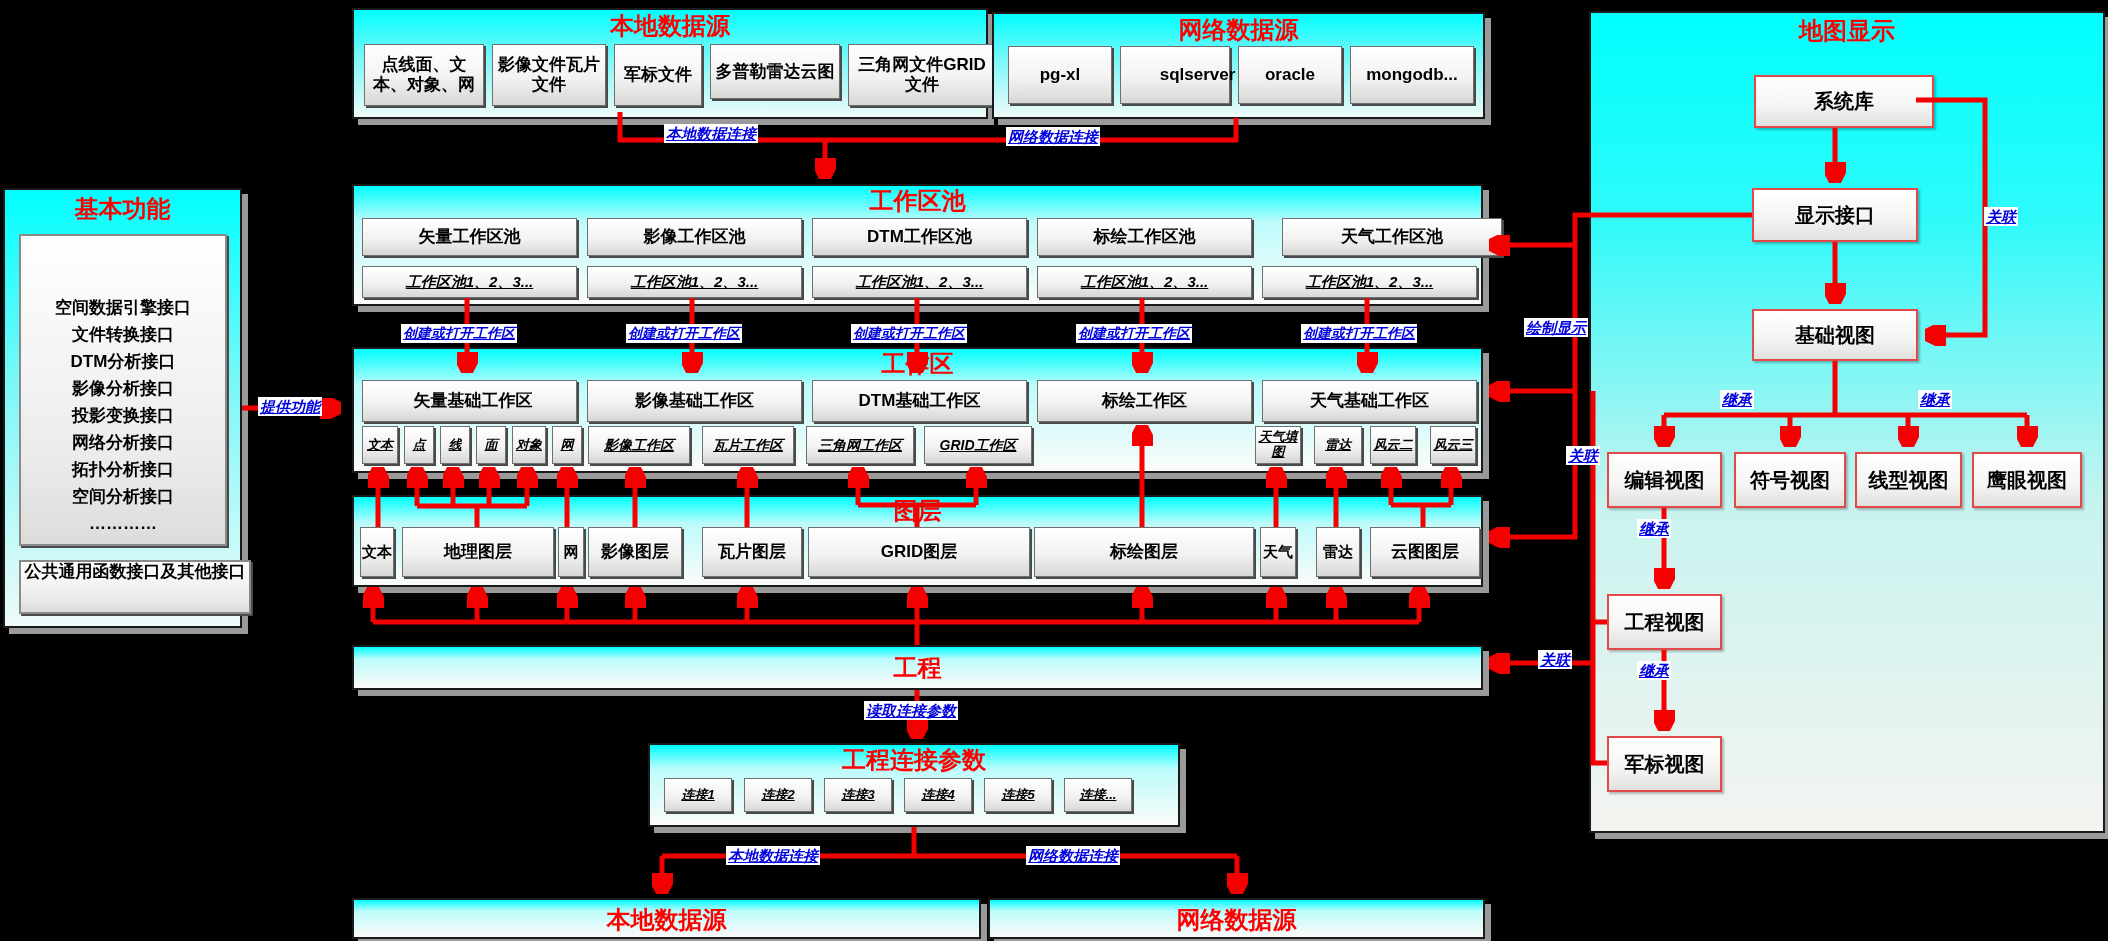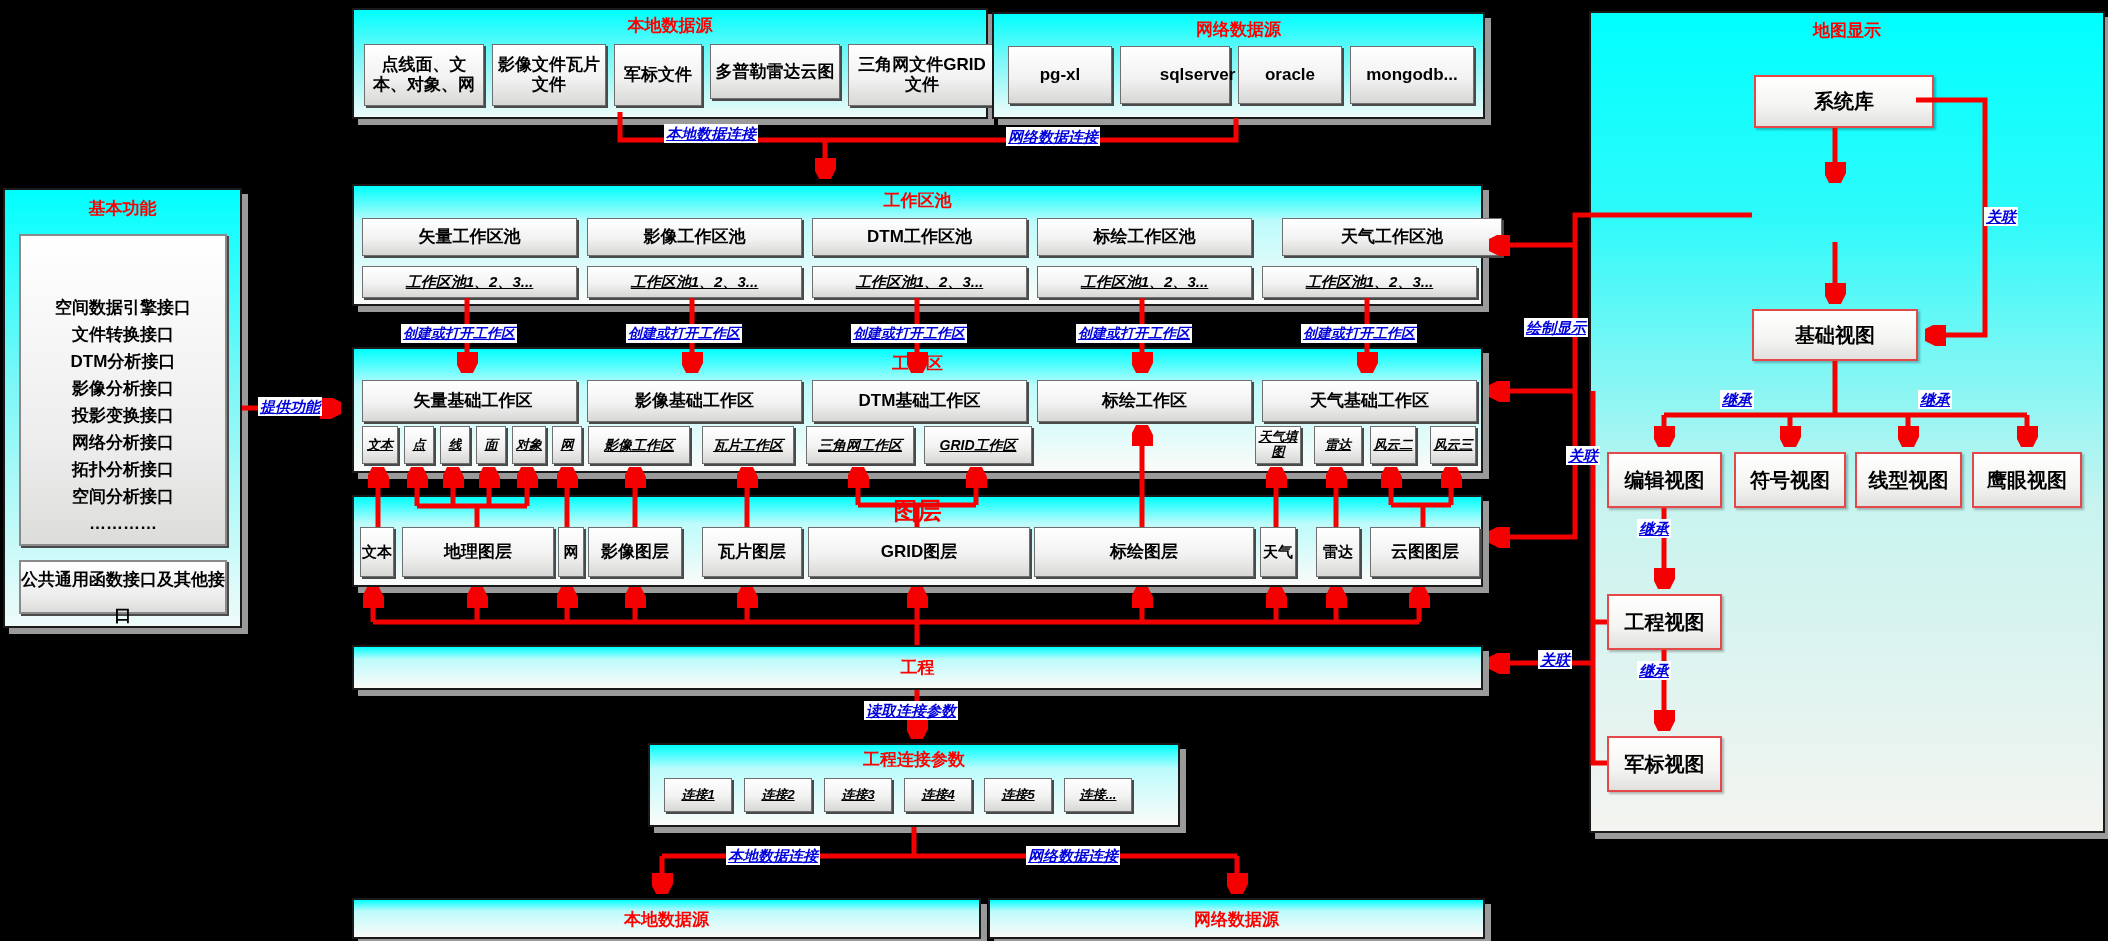--- a/index.html
+++ b/index.html
@@ -2,21 +2,21 @@
 <html><head>
 <meta charset="utf-8">
 <style>
   html,body{margin:0;padding:0;background:#000;}
   #canvas{position:relative;width:2108px;height:941px;background:#000;overflow:hidden;
           font-family:"Liberation Sans","DejaVu Sans",sans-serif;}
   .panel{position:absolute;background:linear-gradient(to bottom,#00ffff 0%,#7df7f7 45%,#eefbf9 100%);
          border:2px solid #1a1a1a;box-shadow:6px 6px 0 #9a9a9a;box-sizing:border-box;}
   .panel-white{background:linear-gradient(to bottom,#00ffff 0%,#bdfbfb 30%,#fbfbf9 100%);}
   .ptitle{position:absolute;left:0;right:0;text-align:center;color:#ff0000;font-weight:bold;
-          font-size:17px;line-height:26px;white-space:nowrap;}
+          font-size:24px;line-height:26px;white-space:nowrap;}
   .box{position:absolute;background:linear-gradient(to bottom,#ffffff 0%,#f2f2f2 55%,#d7d7d5 100%);
        border:1px solid #6f6f6f;box-shadow:2px 2px 0 #4a4a4a;box-sizing:border-box;
        display:flex;align-items:center;justify-content:center;text-align:center;
        color:#000;font-weight:bold;font-size:17px;line-height:1.15;padding:1px;}
   .it{font-style:italic;text-decoration:underline;}
   .sm{font-size:13px;}
   .mapbox{position:absolute;background:linear-gradient(to bottom,#ffffff 0%,#f4f4f2 60%,#e0e0de 100%);
           border:2px solid #e44848;box-shadow:2px 2px 2px rgba(0,0,0,.25);box-sizing:border-box;
           display:flex;align-items:center;justify-content:center;text-align:center;
           color:#000;font-size:20px;font-weight:bold;}
@@ -39,21 +39,21 @@
       <div>空间数据引擎接口</div>
       <div>文件转换接口</div>
       <div>DTM分析接口</div>
       <div>影像分析接口</div>
       <div>投影变换接口</div>
       <div>网络分析接口</div>
       <div>拓扑分析接口</div>
       <div>空间分析接口</div>
       <div>…………</div>
     </div>
-    <div class="listbox" style="left:14px;top:370px;width:208px;height:54px;font-size:17px;line-height:36px;">公共通用函数接口及其他接口</div>
+    <div class="listbox" style="left:14px;top:370px;width:232px;height:54px;font-size:17px;line-height:20px;">公共通用函数接口及其他接口</div>
   </div>
 
   <div class="panel" style="left:352px;top:8px;width:636px;height:111px;">
     <div class="ptitle" style="top:3px;">本地数据源</div>
     <div class="box" style="left:10px;top:34px;width:120px;height:62px;">点线面、文本、对象、网</div>
     <div class="box" style="left:138px;top:34px;width:114px;height:62px;">影像文件瓦片文件</div>
     <div class="box" style="left:260px;top:34px;width:88px;height:62px;">军标文件</div>
     <div class="box" style="left:356px;top:34px;width:130px;height:55px;">多普勒雷达云图</div>
     <div class="box" style="left:494px;top:34px;width:148px;height:62px;">三角网文件GRID文件</div>
   </div>
@@ -135,20 +135,21 @@
     <div class="ptitle" style="top:7px;">本地数据源</div>
   </div>
   <div class="panel panel-white" style="left:988px;top:898px;width:497px;height:41px;">
     <div class="ptitle" style="top:7px;">网络数据源</div>
   </div>
 
   <div class="panel" style="left:1589px;top:11px;width:516px;height:822px;background:linear-gradient(to bottom,#00ffff 0%,#2efafa 25%,#c8f3ef 60%,#f4f4f0 100%);">
     <div class="ptitle" style="top:5px;">地图显示</div>
   </div>
   <div class="mapbox" style="left:1754px;top:75px;width:180px;height:53px;">系统库</div>
+  <div class="mapbox" style="left:1752px;top:188px;width:166px;height:54px;">显示接口</div>
   <div class="mapbox" style="left:1752px;top:309px;width:166px;height:52px;">基础视图</div>
   <div class="mapbox" style="left:1607px;top:452px;width:115px;height:56px;">编辑视图</div>
   <div class="mapbox" style="left:1734px;top:452px;width:112px;height:56px;">符号视图</div>
   <div class="mapbox" style="left:1855px;top:452px;width:107px;height:56px;">线型视图</div>
   <div class="mapbox" style="left:1972px;top:452px;width:110px;height:56px;">鹰眼视图</div>
   <div class="mapbox" style="left:1607px;top:594px;width:115px;height:56px;">工程视图</div>
   <div class="mapbox" style="left:1607px;top:736px;width:115px;height:56px;">军标视图</div>
 
   <svg class="overlay" width="2108" height="941">
     <defs>

